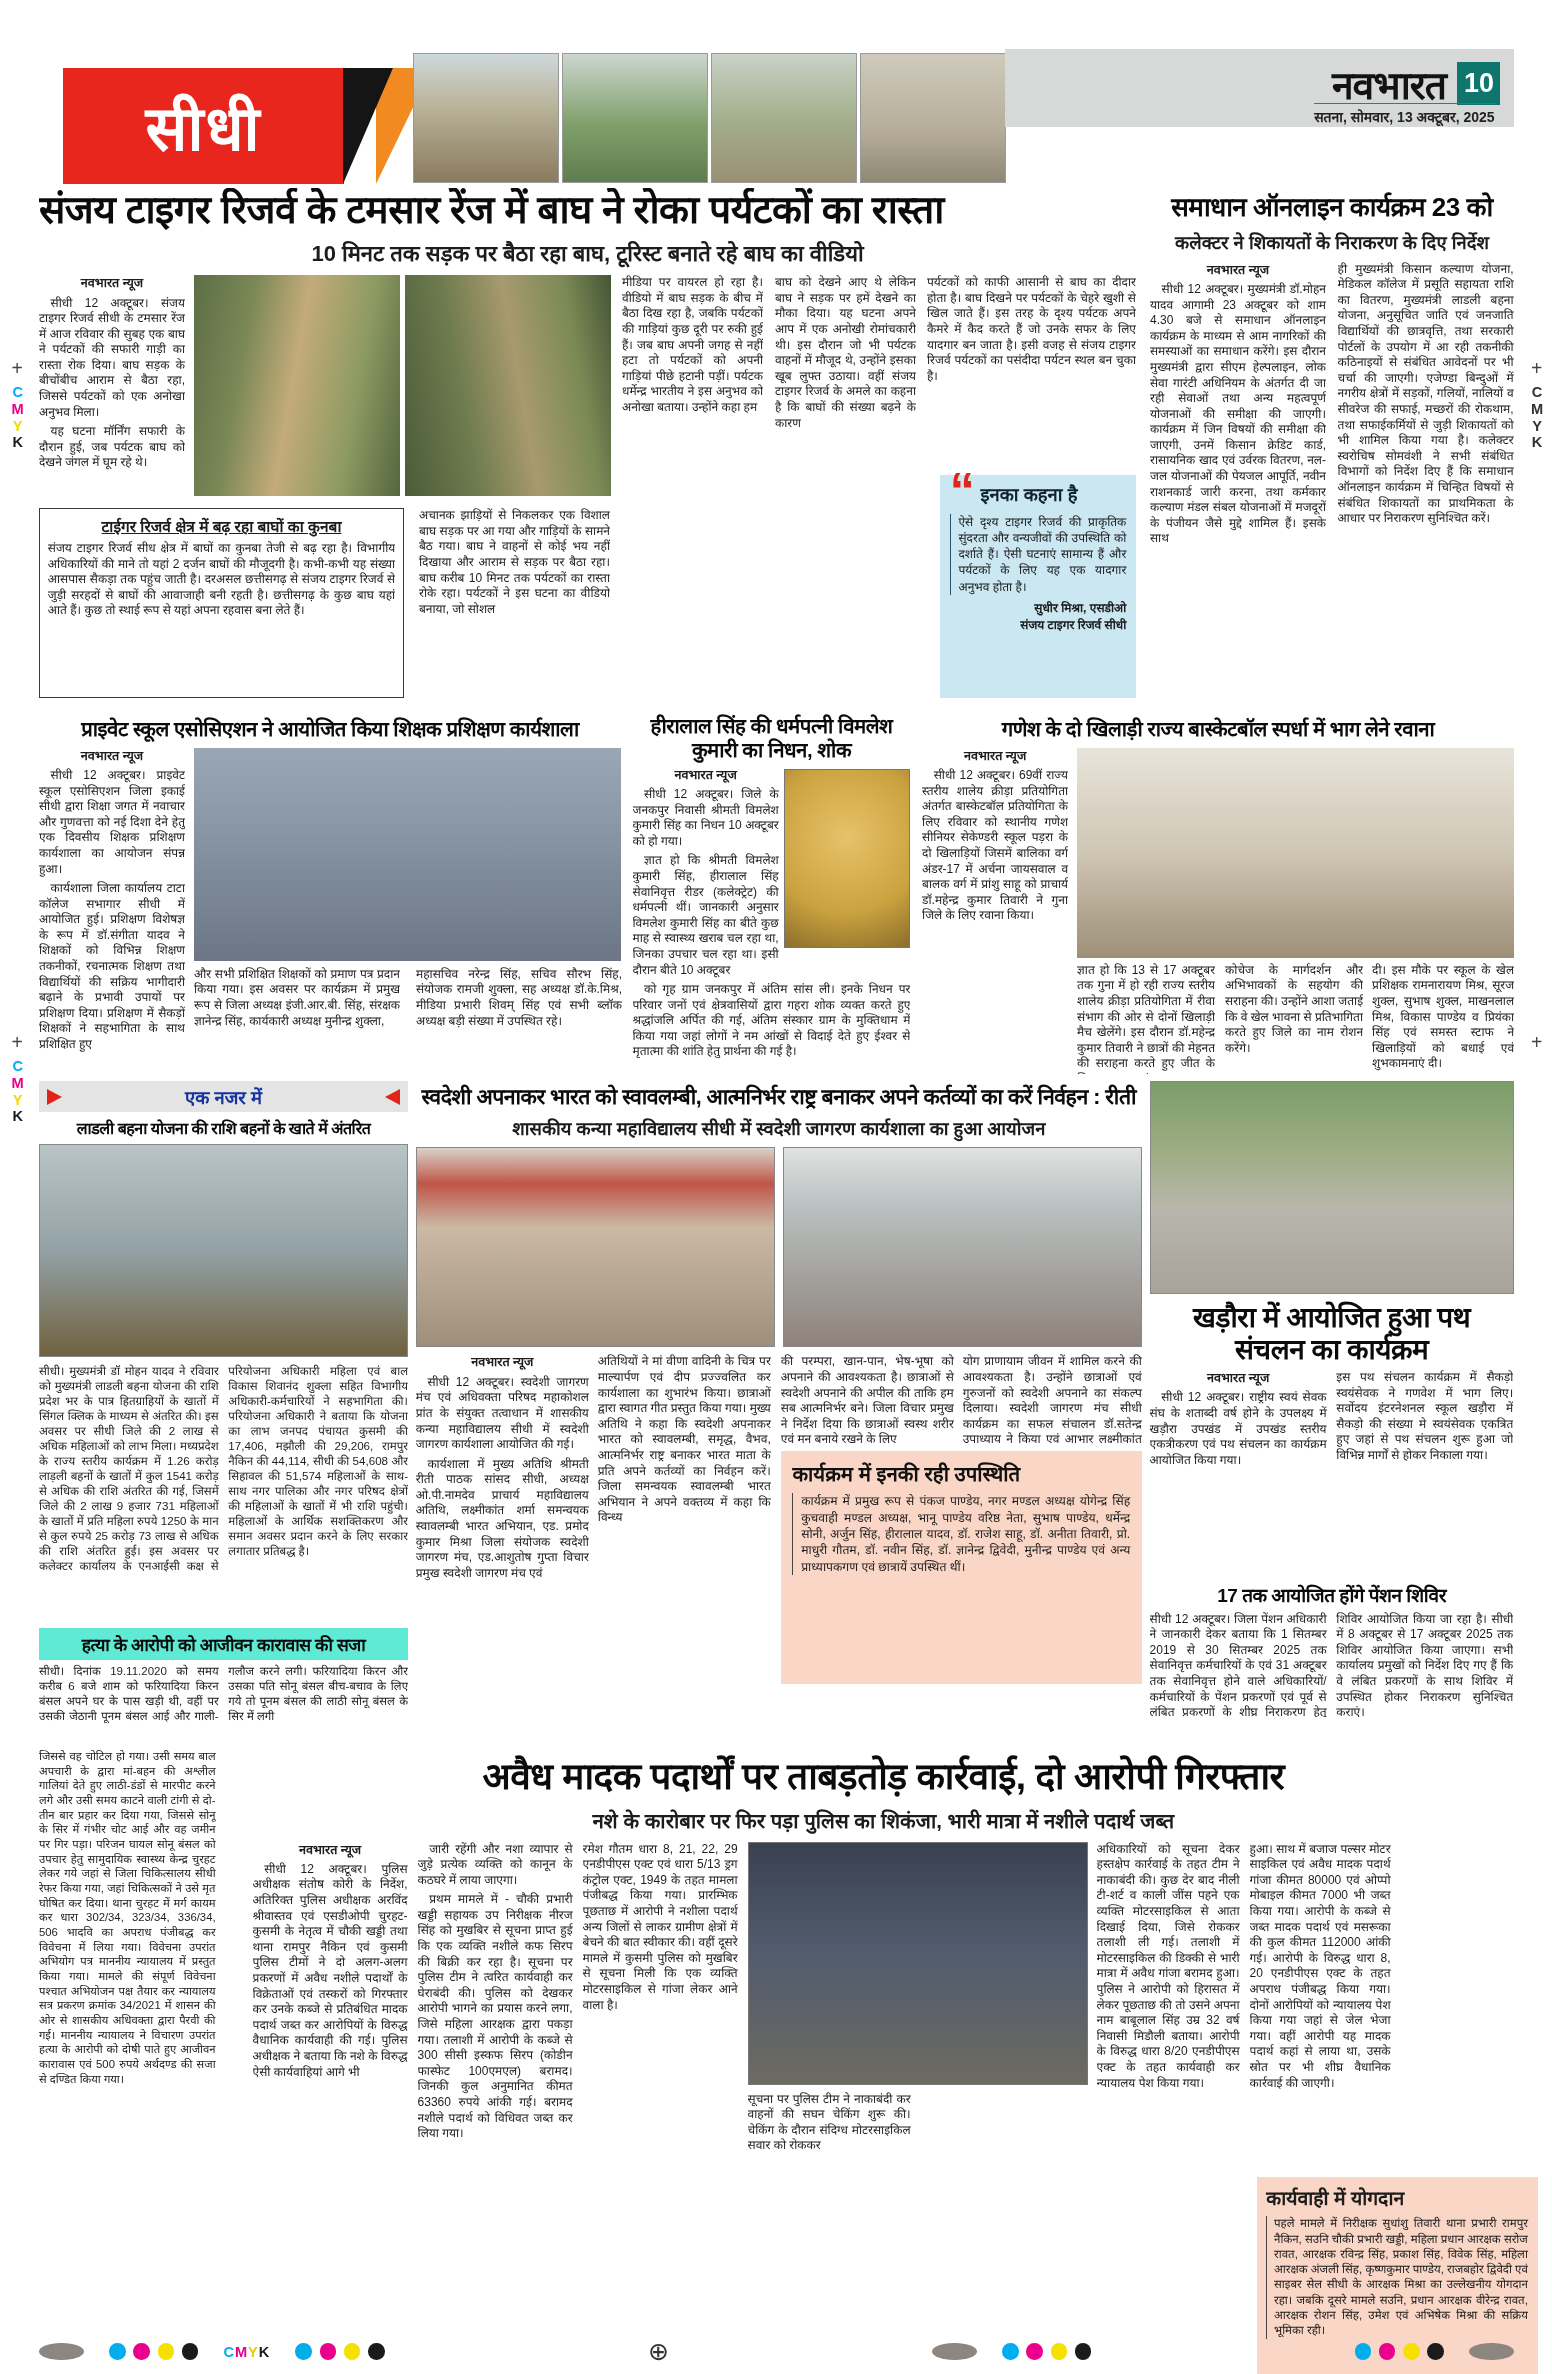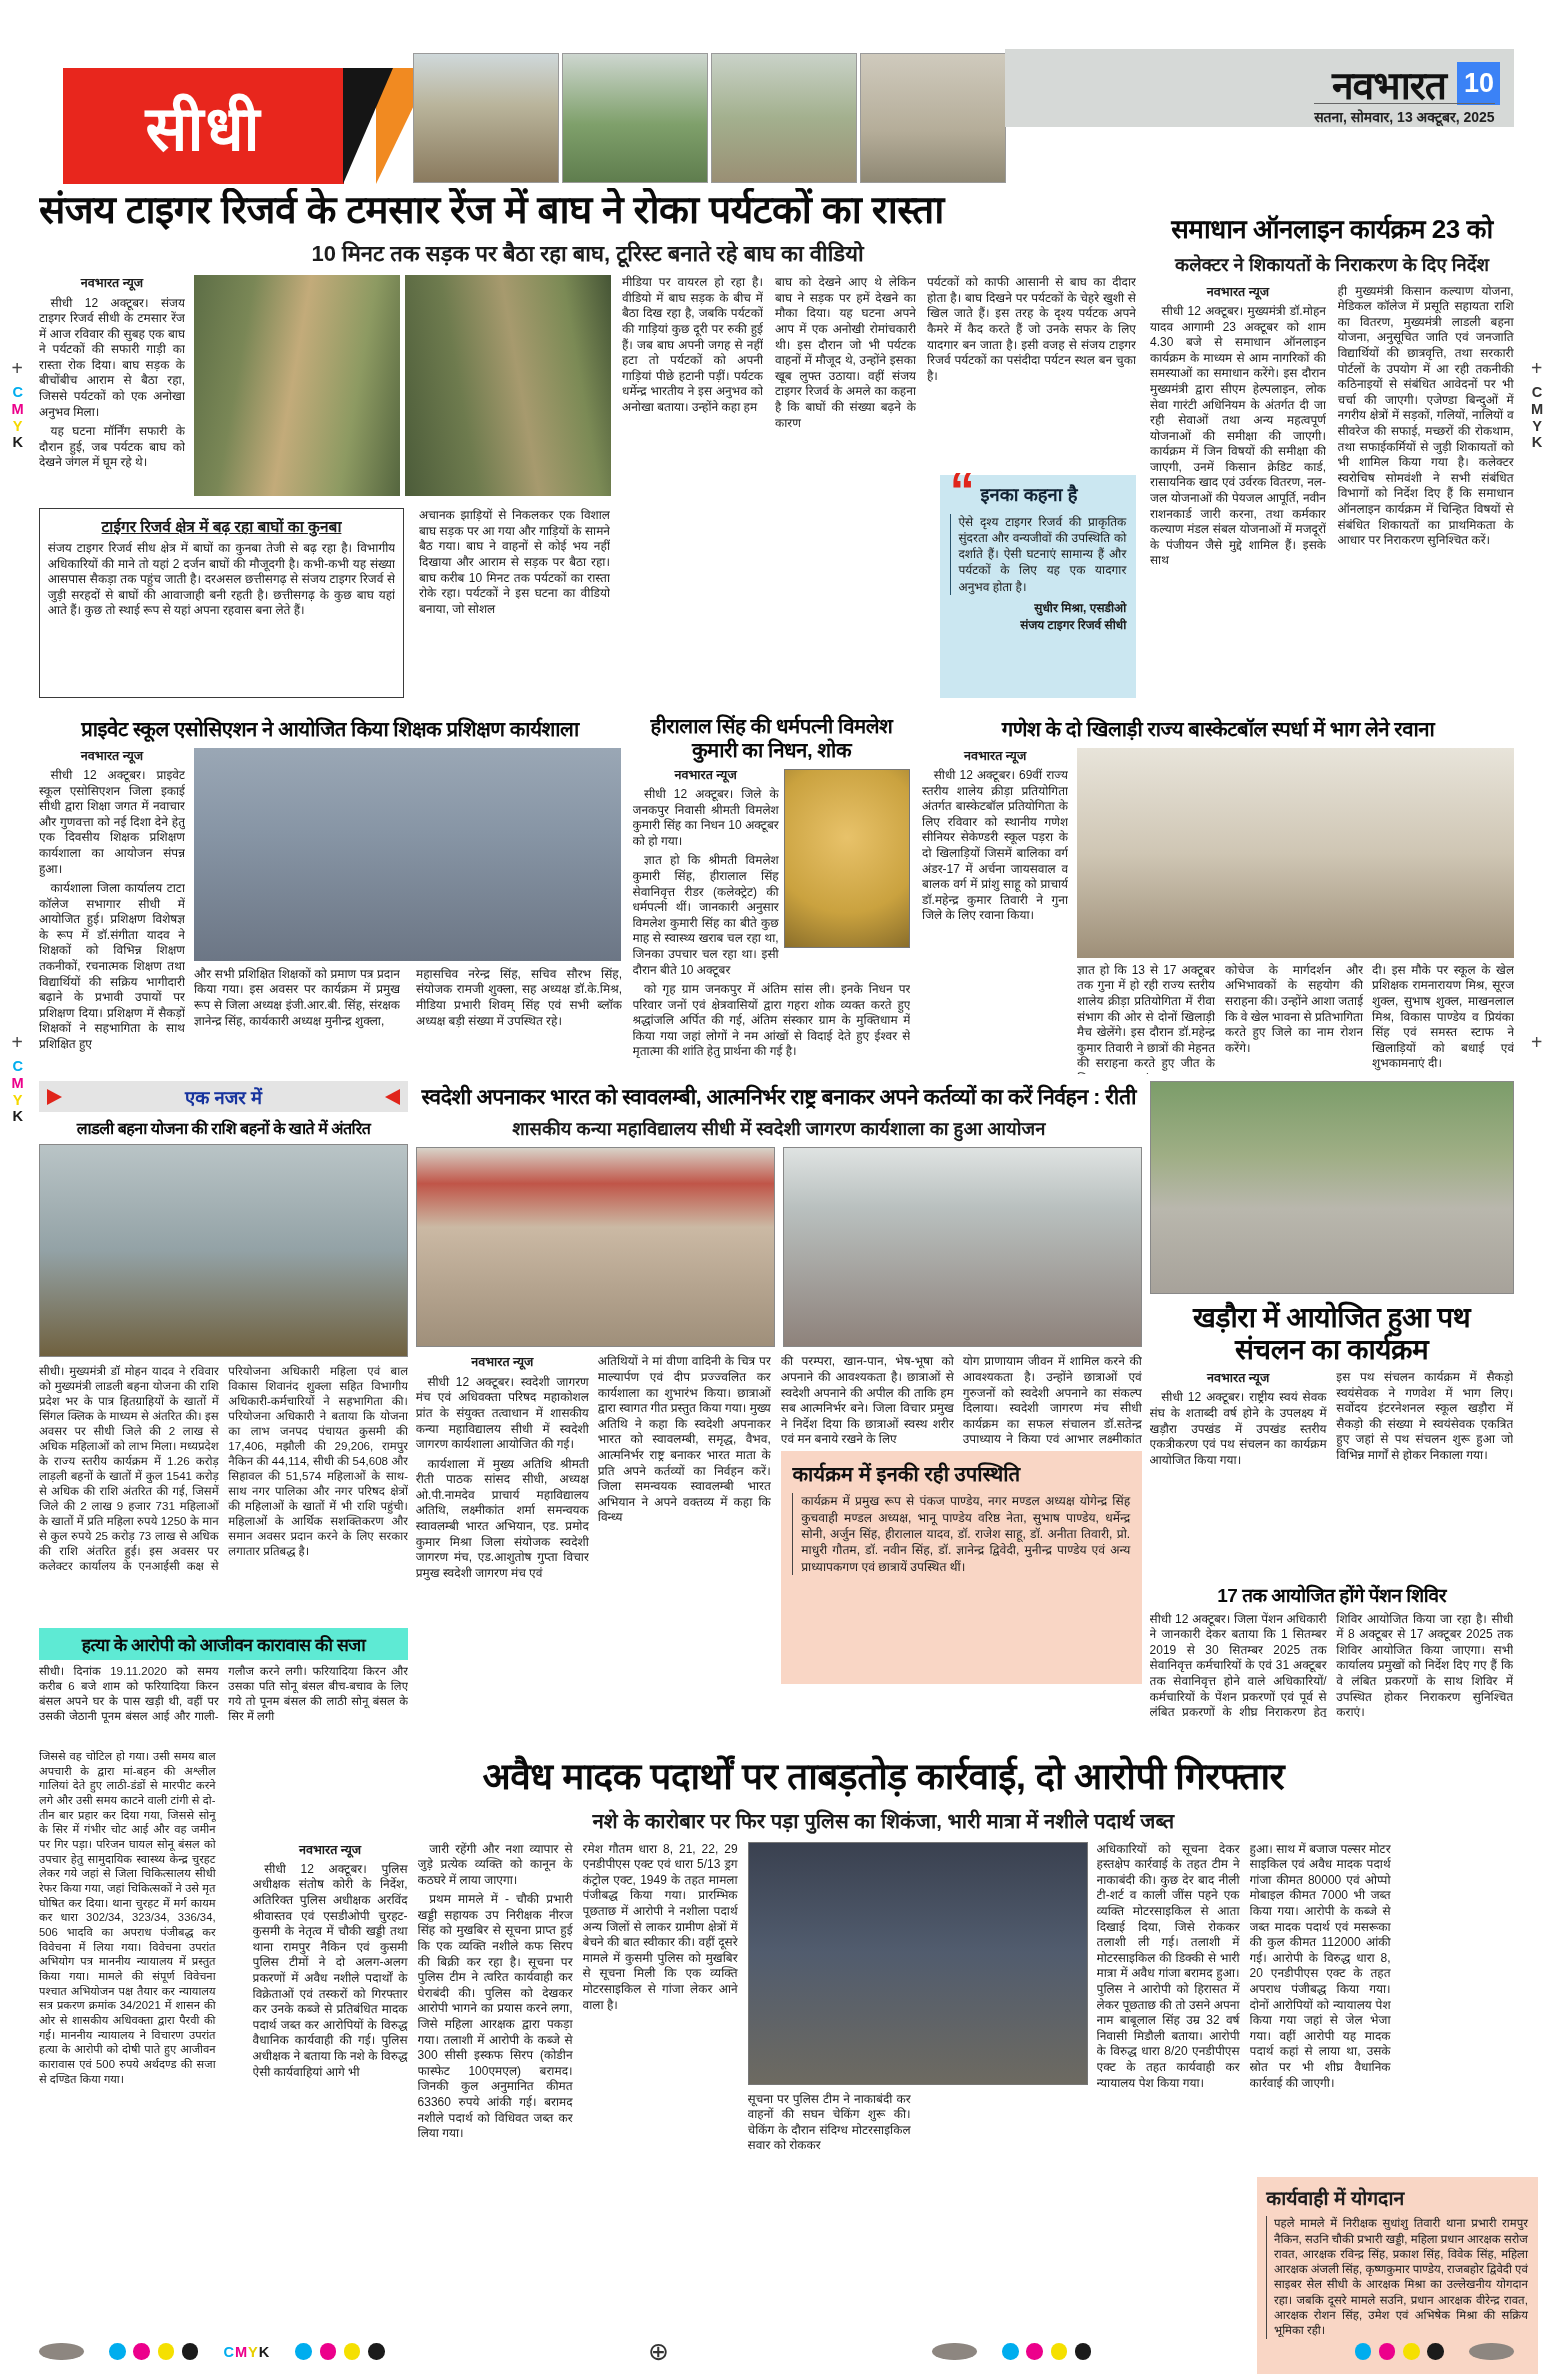--- a/index.html
+++ b/index.html
@@ -18,21 +18,21 @@
                   display:flex; align-items:center; justify-content:center; }
   .masthead-red .ed { color:#fff; font-size:62px; font-weight:bold; letter-spacing:1.9px; }
   .tri-orange { position:absolute; left:337px; top:27px; width:0; height:0;
                 border-top:116px solid #f18a21; border-right:56px solid transparent; }
   .tri-black  { position:absolute; left:304px; top:27px; width:0; height:0;
                 border-top:116px solid #151515; border-right:50px solid transparent; }
   .hphotos { position:absolute; left:374px; top:11.6px; display:flex; gap:2.9px; }
   .hphoto { width:144px; height:128px; border:1px solid #9a9a9a; }
   .paperbox { position:absolute; left:966px; top:7.8px; width:509px; height:78px; background:#d6d9d7; }
   .paper-name { position:absolute; right:68px; top:7.8px; font-size:39px; font-weight:bold; color:#121212; letter-spacing:-1px; }
-  .page-no { position:absolute; right:13.6px; top:13.6px; width:43px; height:43px; background:#3b82f6; color:#fff;
+  .page-no { position:absolute; right:13.6px; top:13.6px; width:43px; height:43px; background:#0f766e; color:#fff;
              font-size:27px; font-weight:bold; display:flex; align-items:center; justify-content:center; }
   .dateline { position:absolute; right:19.4px; top:54px; font-size:14px; font-weight:bold; color:#222;
               border-top:1px solid #666; padding-top:2.9px; }
 
   
   #lead { position:absolute; left:39px; top:188px; width:1097px; }
   .h-lead { font-size:39px; line-height:1.12; white-space:nowrap; overflow:hidden; }
   .h-lead-sub { font-size:22px; font-weight:bold; text-align:center; margin-top:5.8px; }
   .lead-body { position:relative; height:425px; margin-top:7.8px; }
   .colA { position:absolute; left:0; top:0; width:146px; height:229px; }
@@ -47,21 +47,21 @@
   .colD { position:absolute; left:888px; top:0; width:209px; height:194px; }
   .quotebox { position:absolute; left:901px; top:200px; width:196px; height:223px; background:#cbe7f1;
               padding:5.8px 9.7px; box-sizing:border-box; }
   .qhead { display:flex; align-items:center; gap:5.8px; }
   .qmark { color:#e0251b; font-size:50px; line-height:0.4; font-weight:bold; height:25px; }
   .qtitle { font-size:18.4px; font-weight:bold; color:#123; }
   .qbody { border-left:1.9px solid #27526b; padding-left:7.8px; margin-top:7.8px; font-size:12px; text-align:justify; line-height:1.35; }
   .qattr { text-align:right; font-weight:bold; font-size:12px; margin-top:3.9px; }
 
   
-  #samadhan { position:absolute; left:1150px; top:188px; width:364px;margin-top:22px; }
+  #samadhan { position:absolute; left:1150px; top:188px; width:364px; }
   .h-sam { font-size:26px; text-align:center; white-space:nowrap; overflow:hidden; }
   .h-sam-sub { font-size:18.4px; font-weight:bold; text-align:center; margin-top:4.9px; white-space:nowrap; overflow:hidden; }
   .sam-cols { display:flex; gap:11.6px; margin-top:7.8px; }
   .sam-cols > div { width:176px; height:439px; }
 
   
   #row2 { position:absolute; left:39px; top:714px; width:1475px; display:flex; gap:11.6px; }
   .h-row2 { font-size:20.4px; text-align:center; white-space:nowrap; overflow:hidden; margin-bottom:5.8px; }
   .art1 { width:582px; } .art2 { width:278px; } .art3 { width:592px; }
   .art1-body,.art3-body { position:relative; height:326px; }

